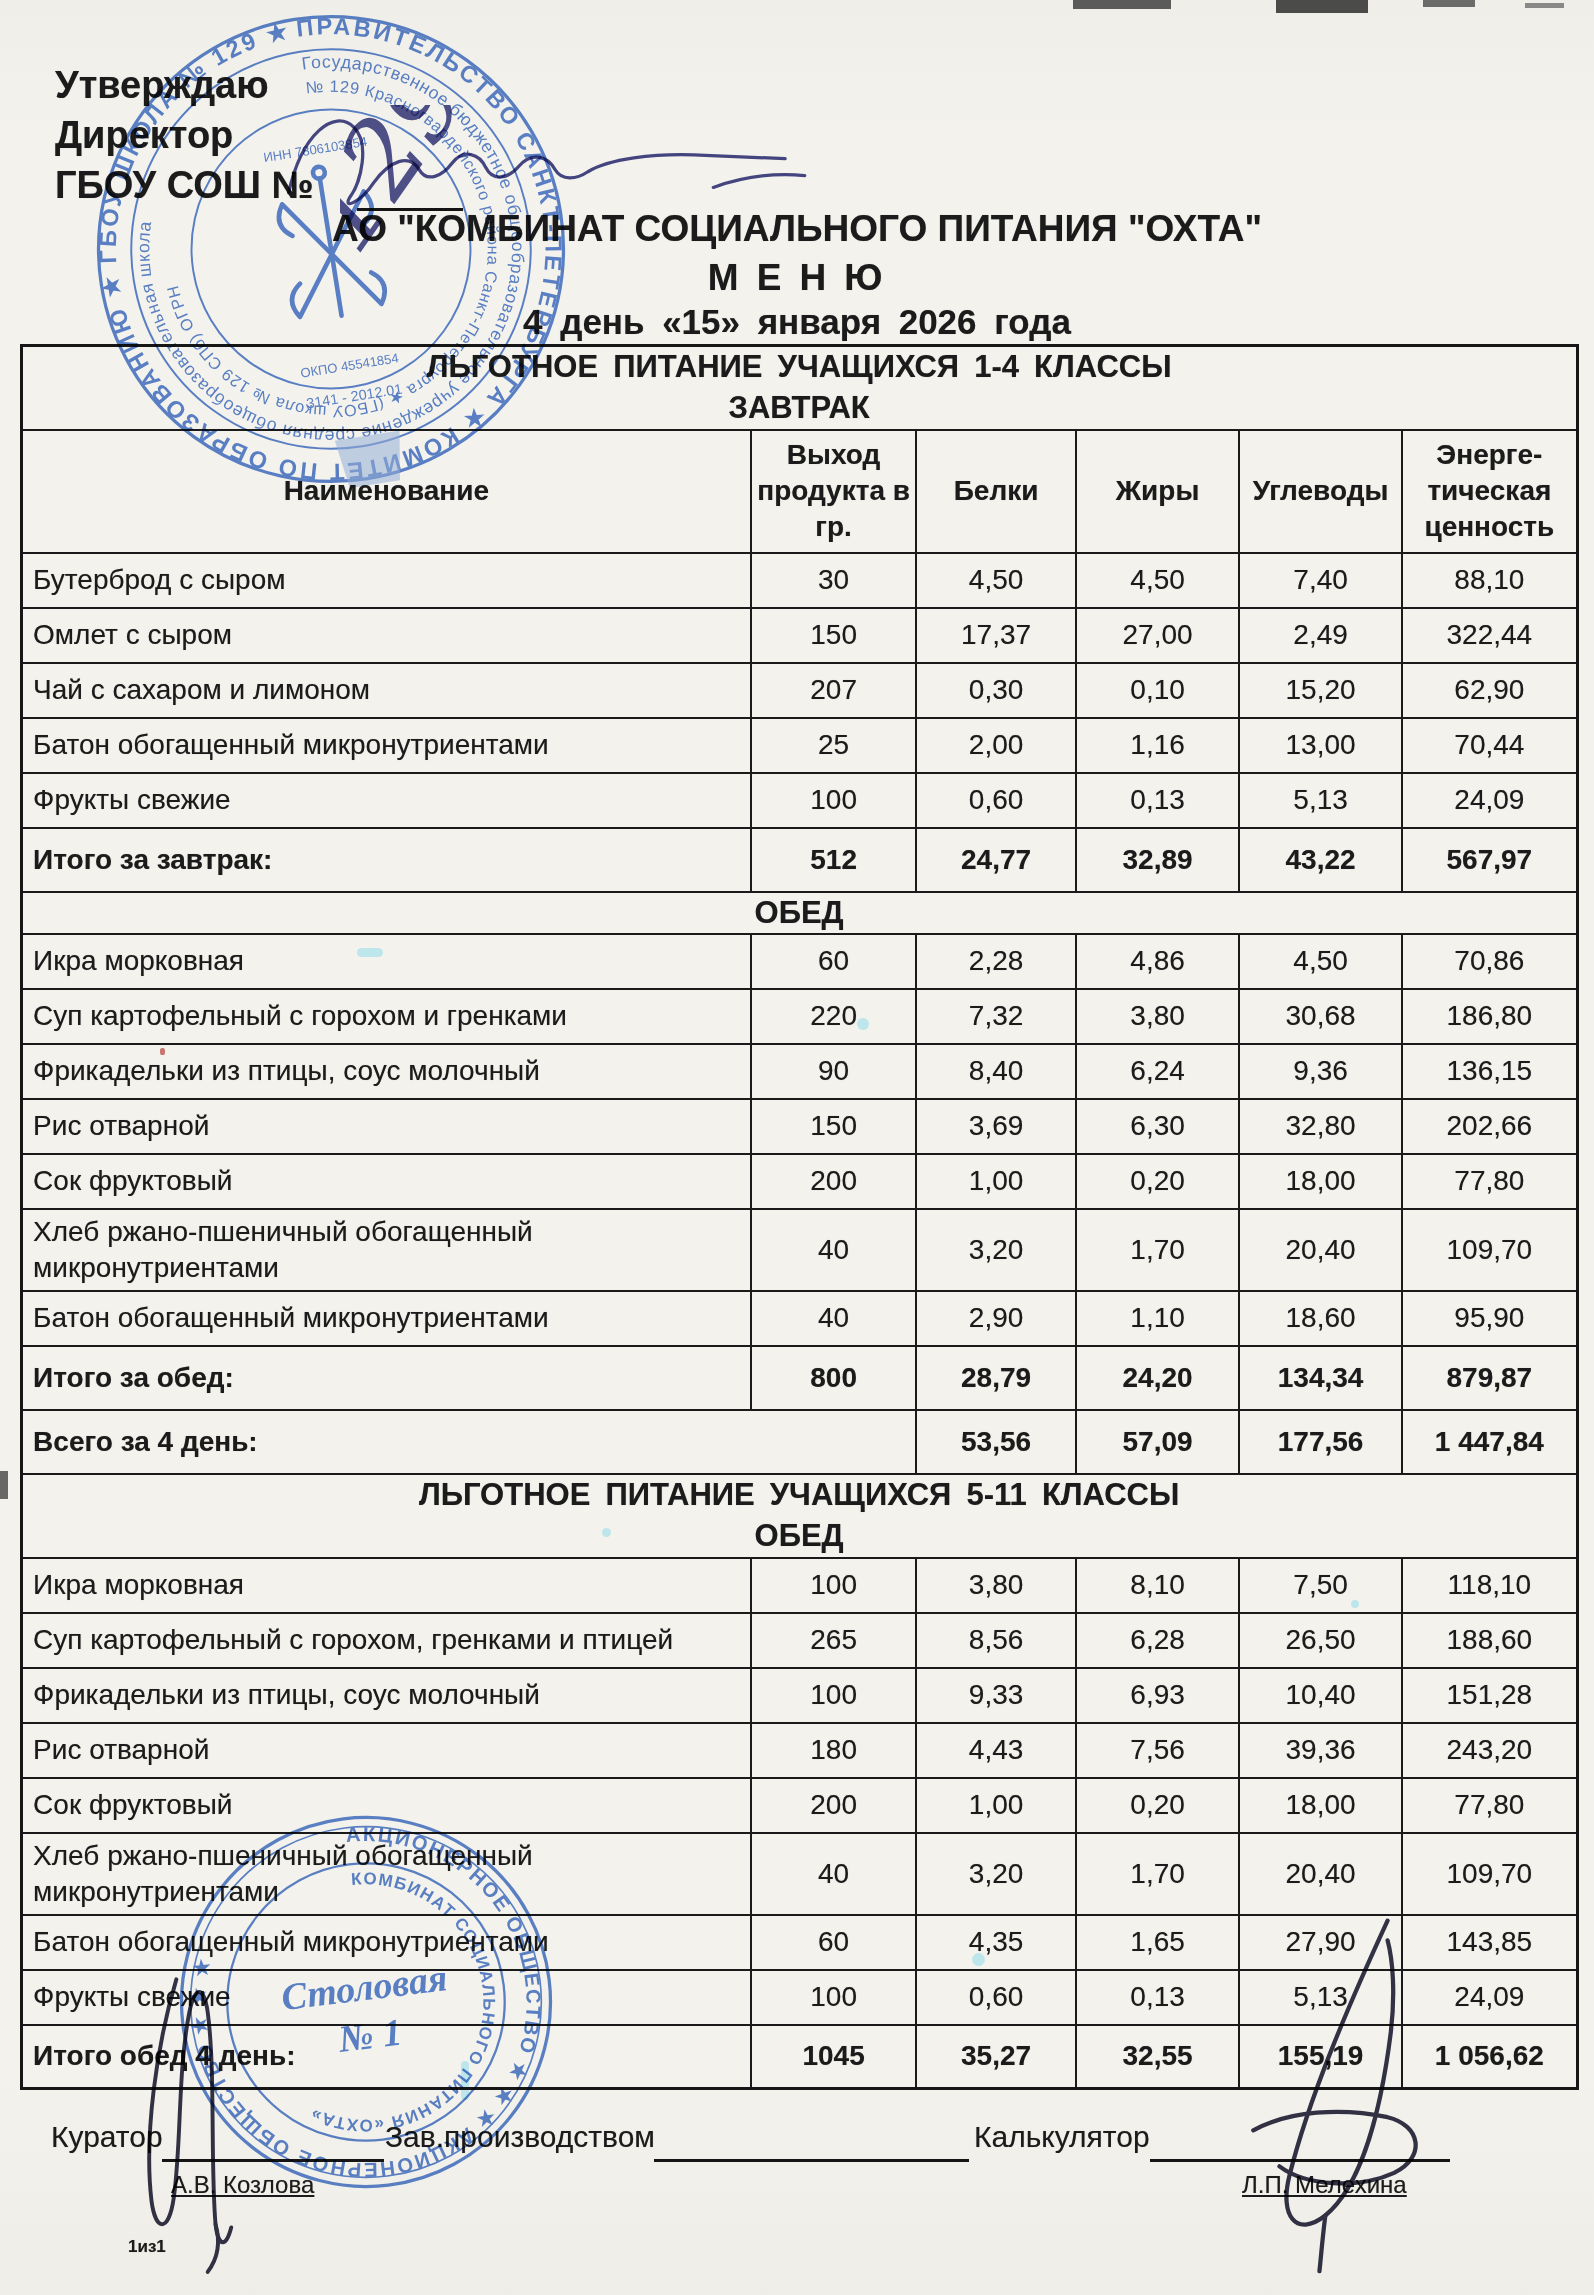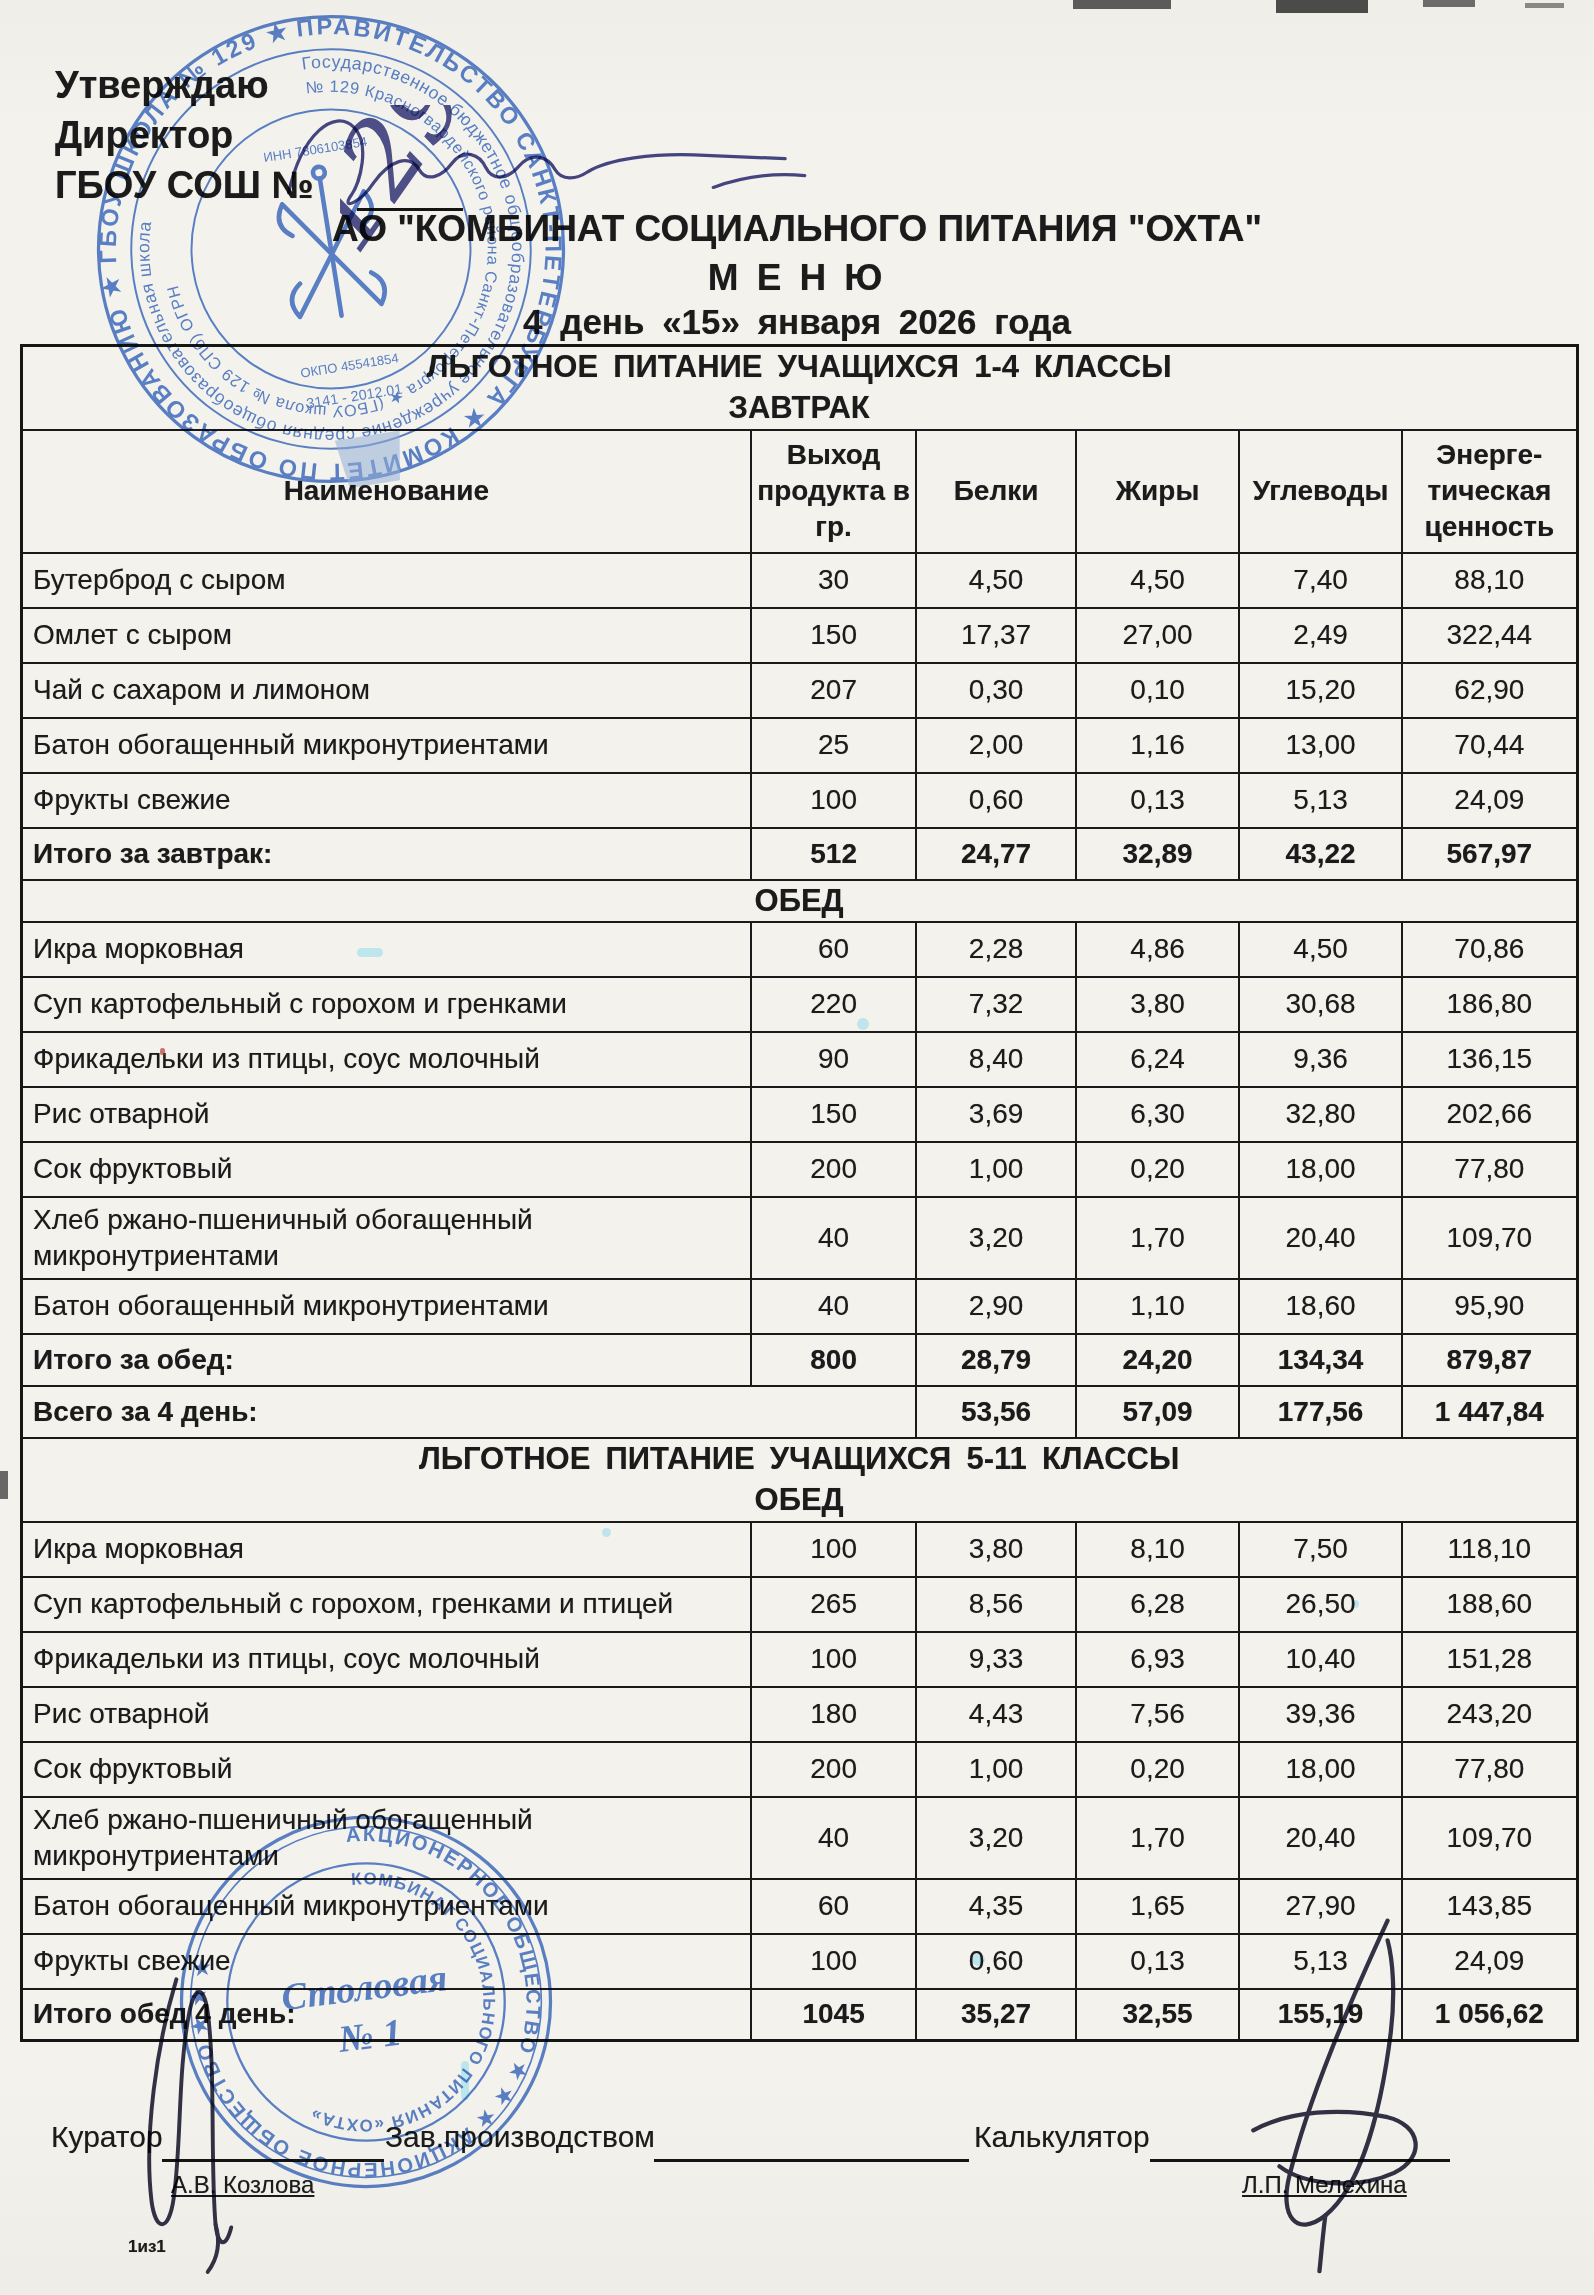--- a/index.html
+++ b/index.html
@@ -27,21 +27,21 @@
   }
   #menu-table td.sec{border-left:none;border-right:none;font-weight:700;font-size:31px;word-spacing:6.5px;}
   #menu-table tr.joined td{border-top-style:hidden;}
   #menu-table td.ch{font-weight:700;white-space:pre-line;}
   #menu-table td.name{text-align:left;padding:2.6px 7.9px 2.6px 10.5px;white-space:pre-line;margin-left:30px;}
   #menu-table td.bold{font-weight:700;}
   tr.r-section{height:42px;}
   tr.r-colheader{height:123px;}
   tr.r-item{height:55px;}
   tr.r-item.r-tall{height:82px;}
-  tr.r-total{height:52px;}
+  tr.r-total{height:64px;}
   
   .foot-label{top:2120px;font-size:30px;z-index:2;}
   .foot-line{top:2159px;height:3.3px;background:#151515;z-index:2;}
   .foot-name{top:2171px;font-size:24px;z-index:2;text-decoration:underline;}
   #page-number{left:128px;top:2237px;font-size:17px;font-weight:700;z-index:2;}
   
   .stamp{mix-blend-mode:multiply;opacity:.78;z-index:5;}
   .ink{mix-blend-mode:multiply;z-index:6;}
   .artifact{z-index:7;}
   .smudge{position:absolute;border-radius:50%;background:rgba(0,185,235,.22);z-index:0;}

